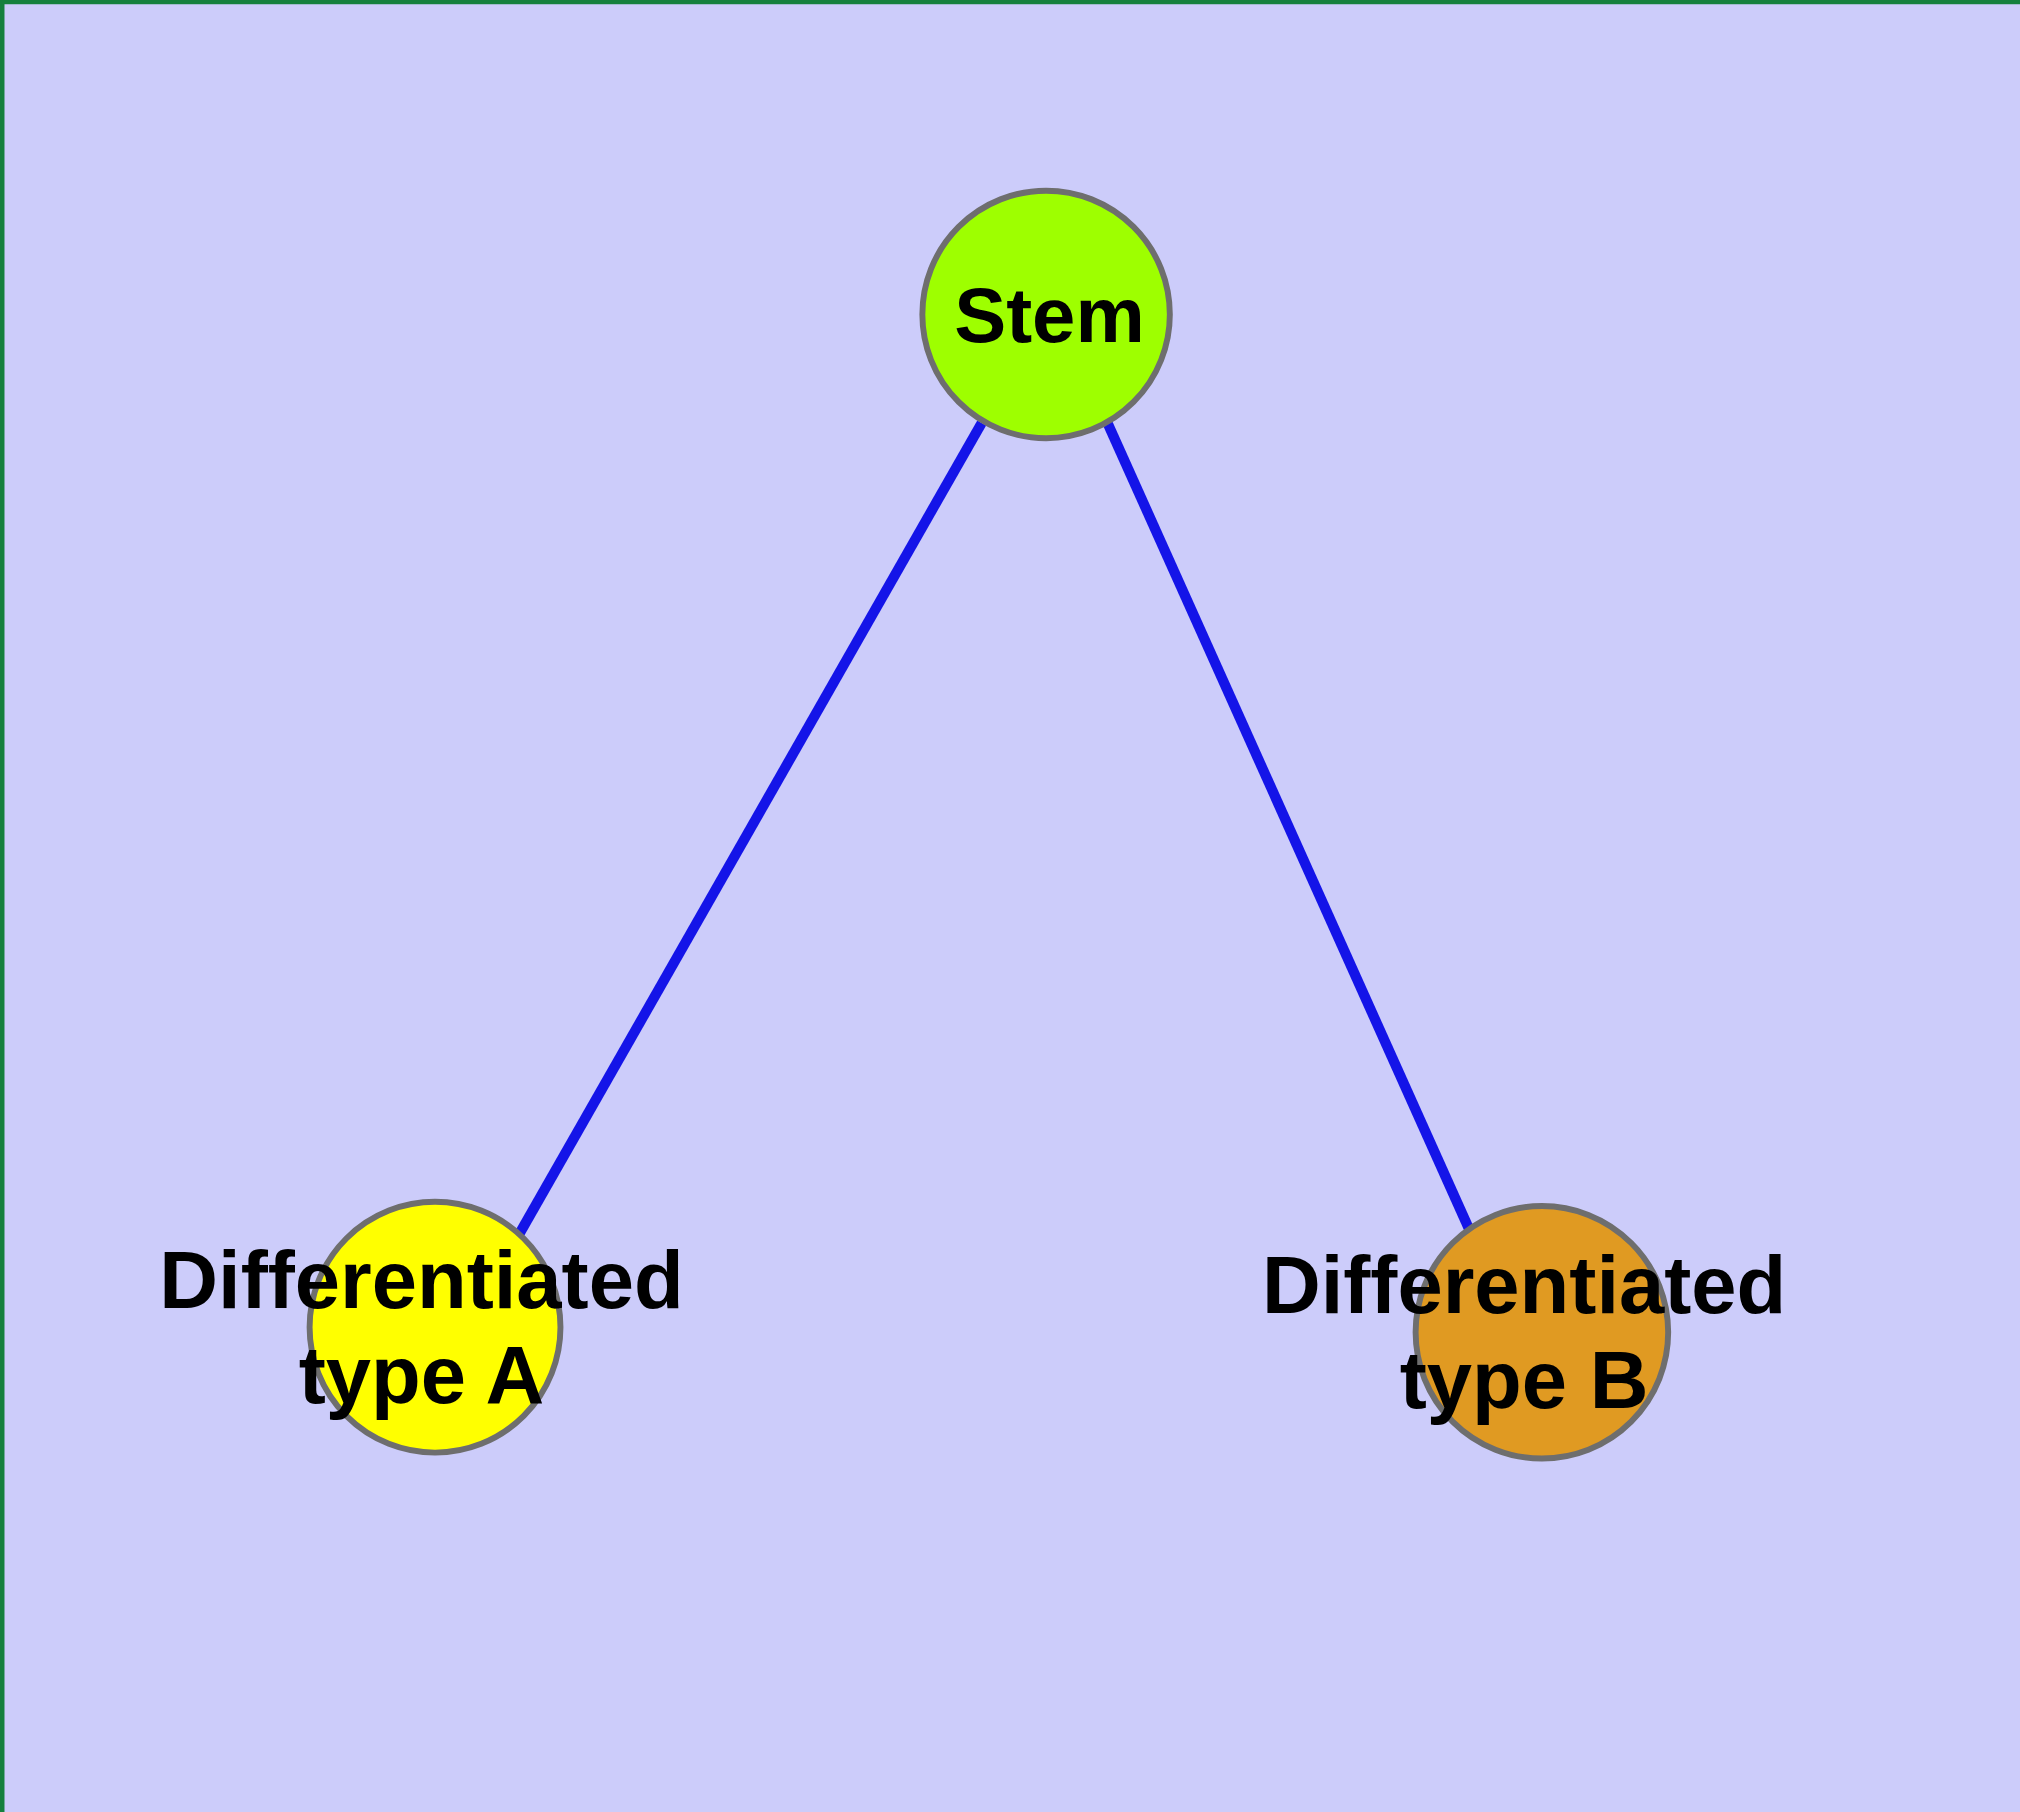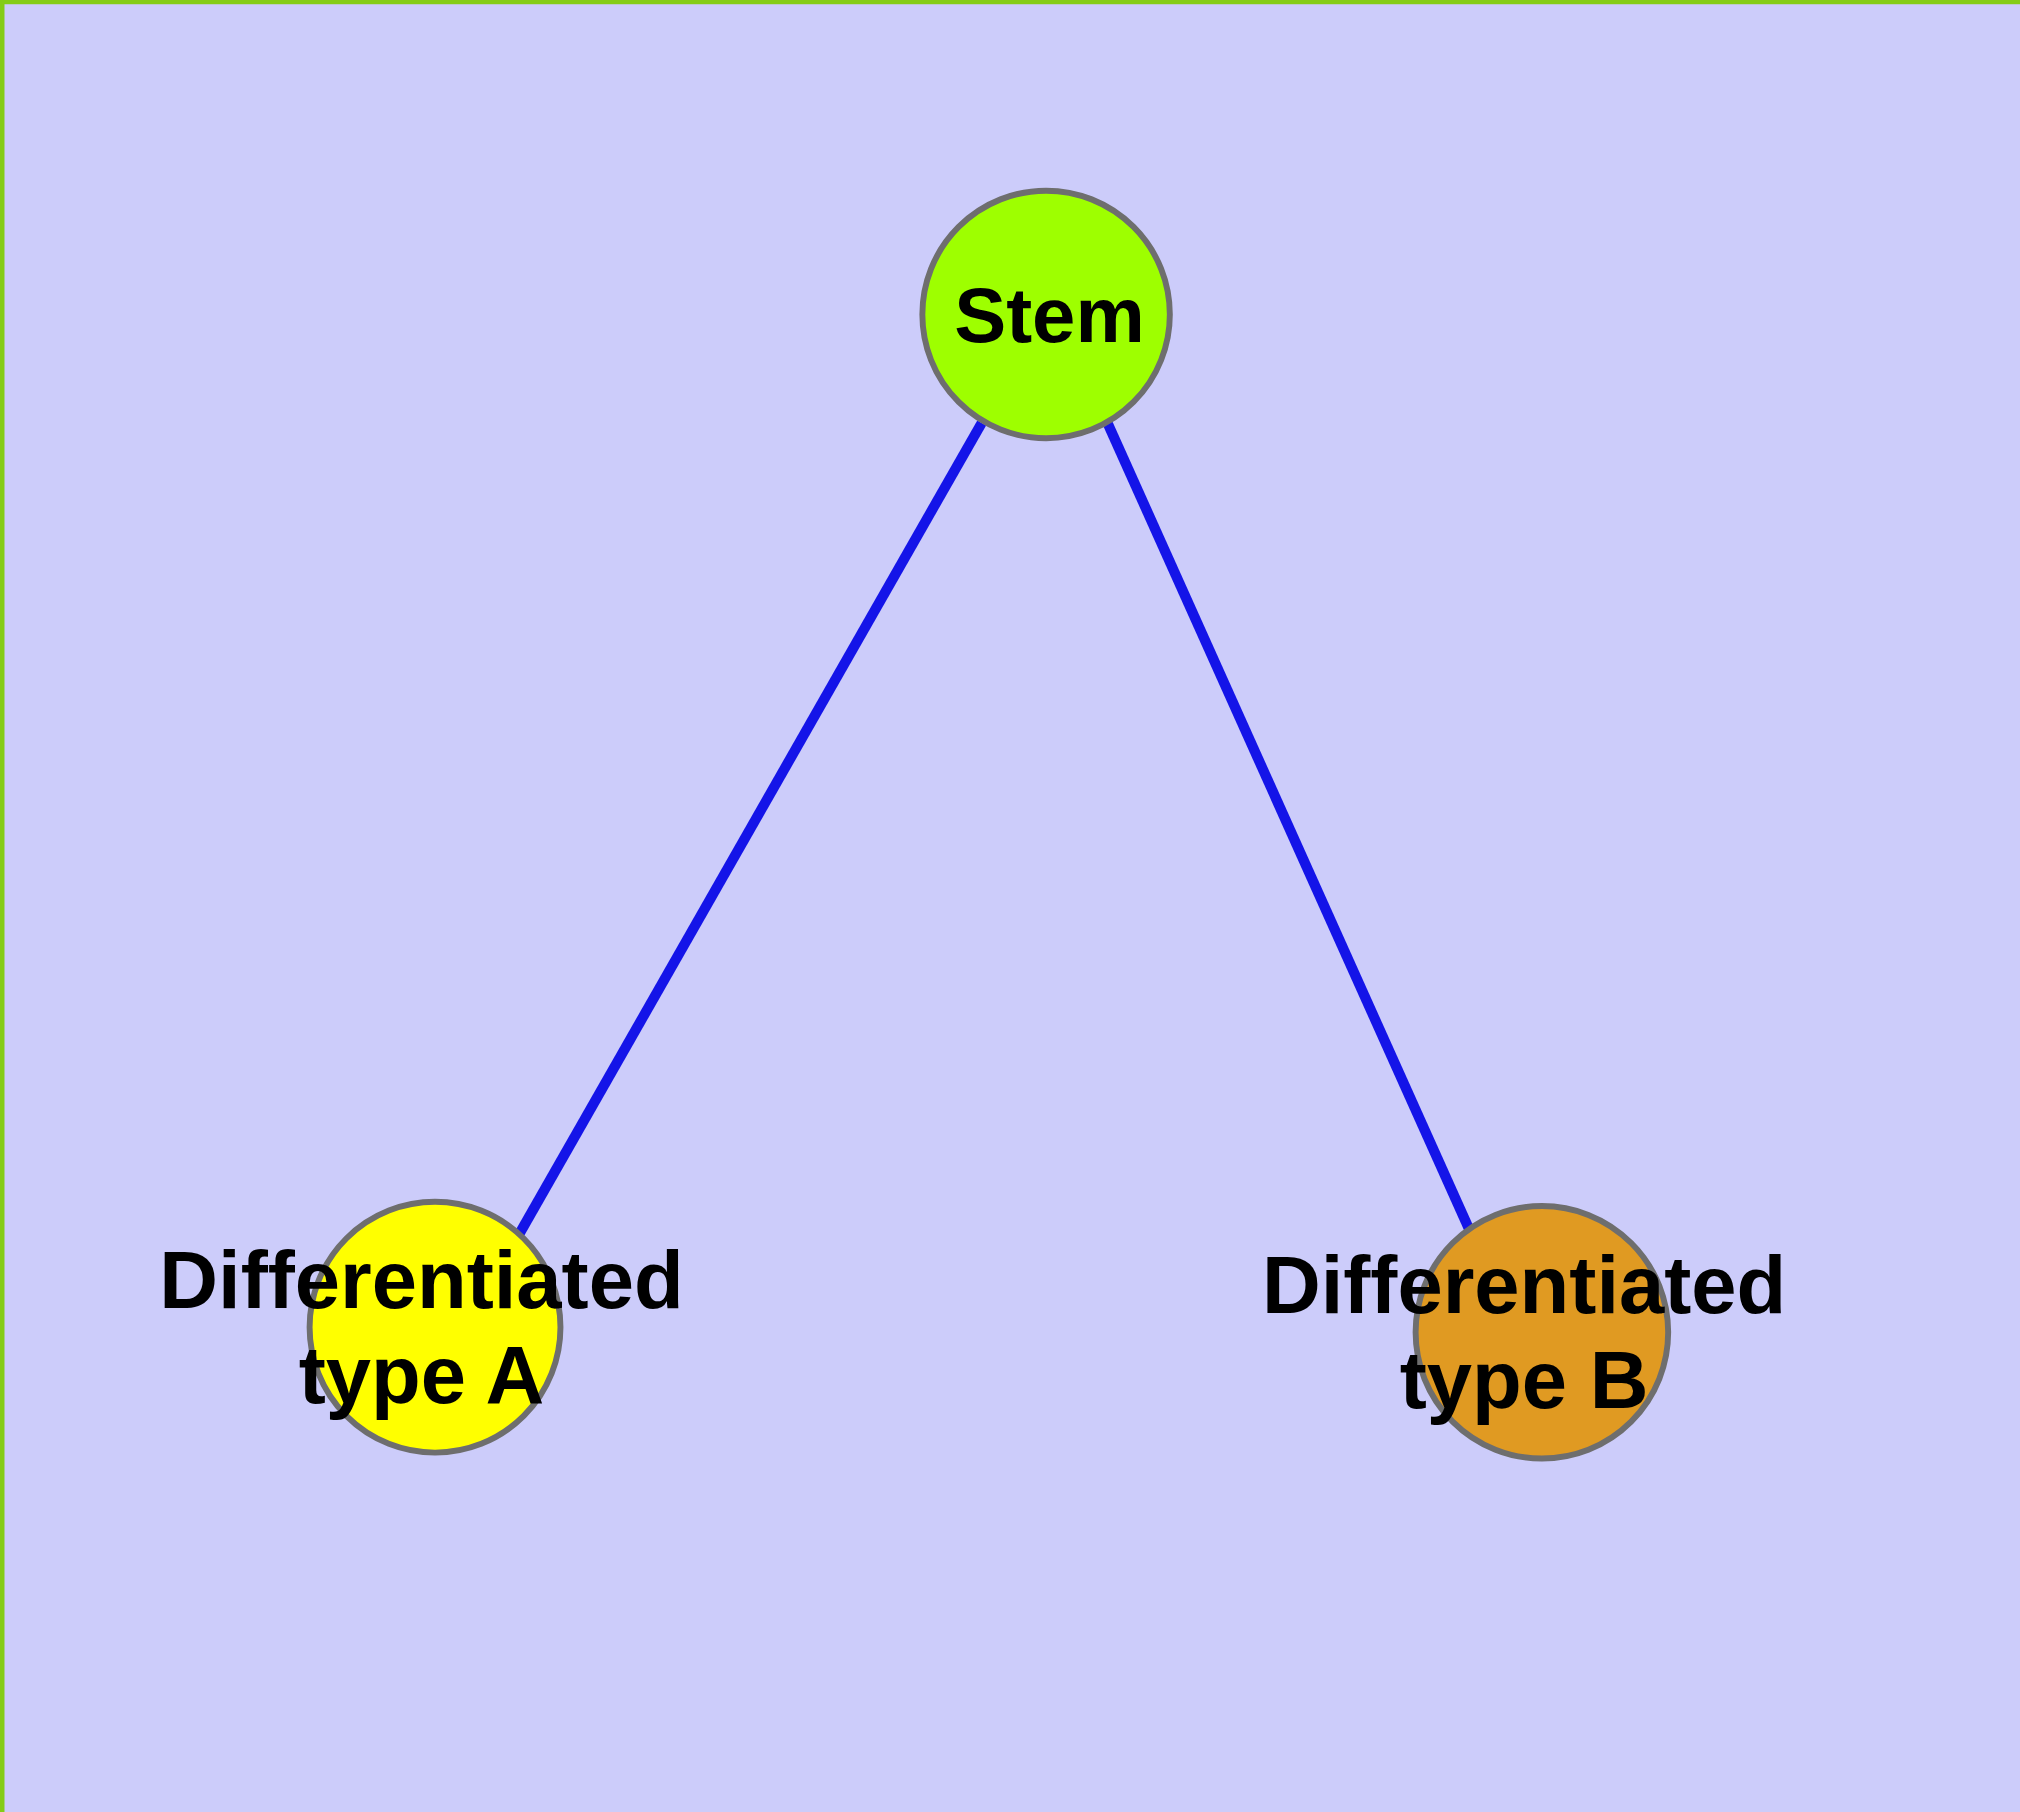--- a/index.html
+++ b/index.html
@@ -24,21 +24,21 @@
   }
   .node-label {
     font-family: "Liberation Sans", sans-serif;
     font-weight: bold;
     fill: #000000;
   }
 </style>
 </head>
 <body>
 
-<div id="canvas" style="background: #84cc16;">
+<div id="canvas" style="background: #15803d;">
   <svg id="graph-svg" viewBox="0 0 2384 2138" xmlns="http://www.w3.org/2000/svg">
 
     <rect id="bg-rect" x="5" y="5" width="2379" height="2133" fill="#ccccfa"></rect>
 
     <g id="edges-group">
       <line id="edge-0" x1="1158" y1="499" x2="613" y2="1455" stroke="#1414e8" stroke-width="12" stroke-linecap="butt"></line>
       <line id="edge-1" x1="1306" y1="498" x2="1733" y2="1450" stroke="#1414e8" stroke-width="12" stroke-linecap="butt"></line>
     </g>
 
     <g id="nodes-group">

